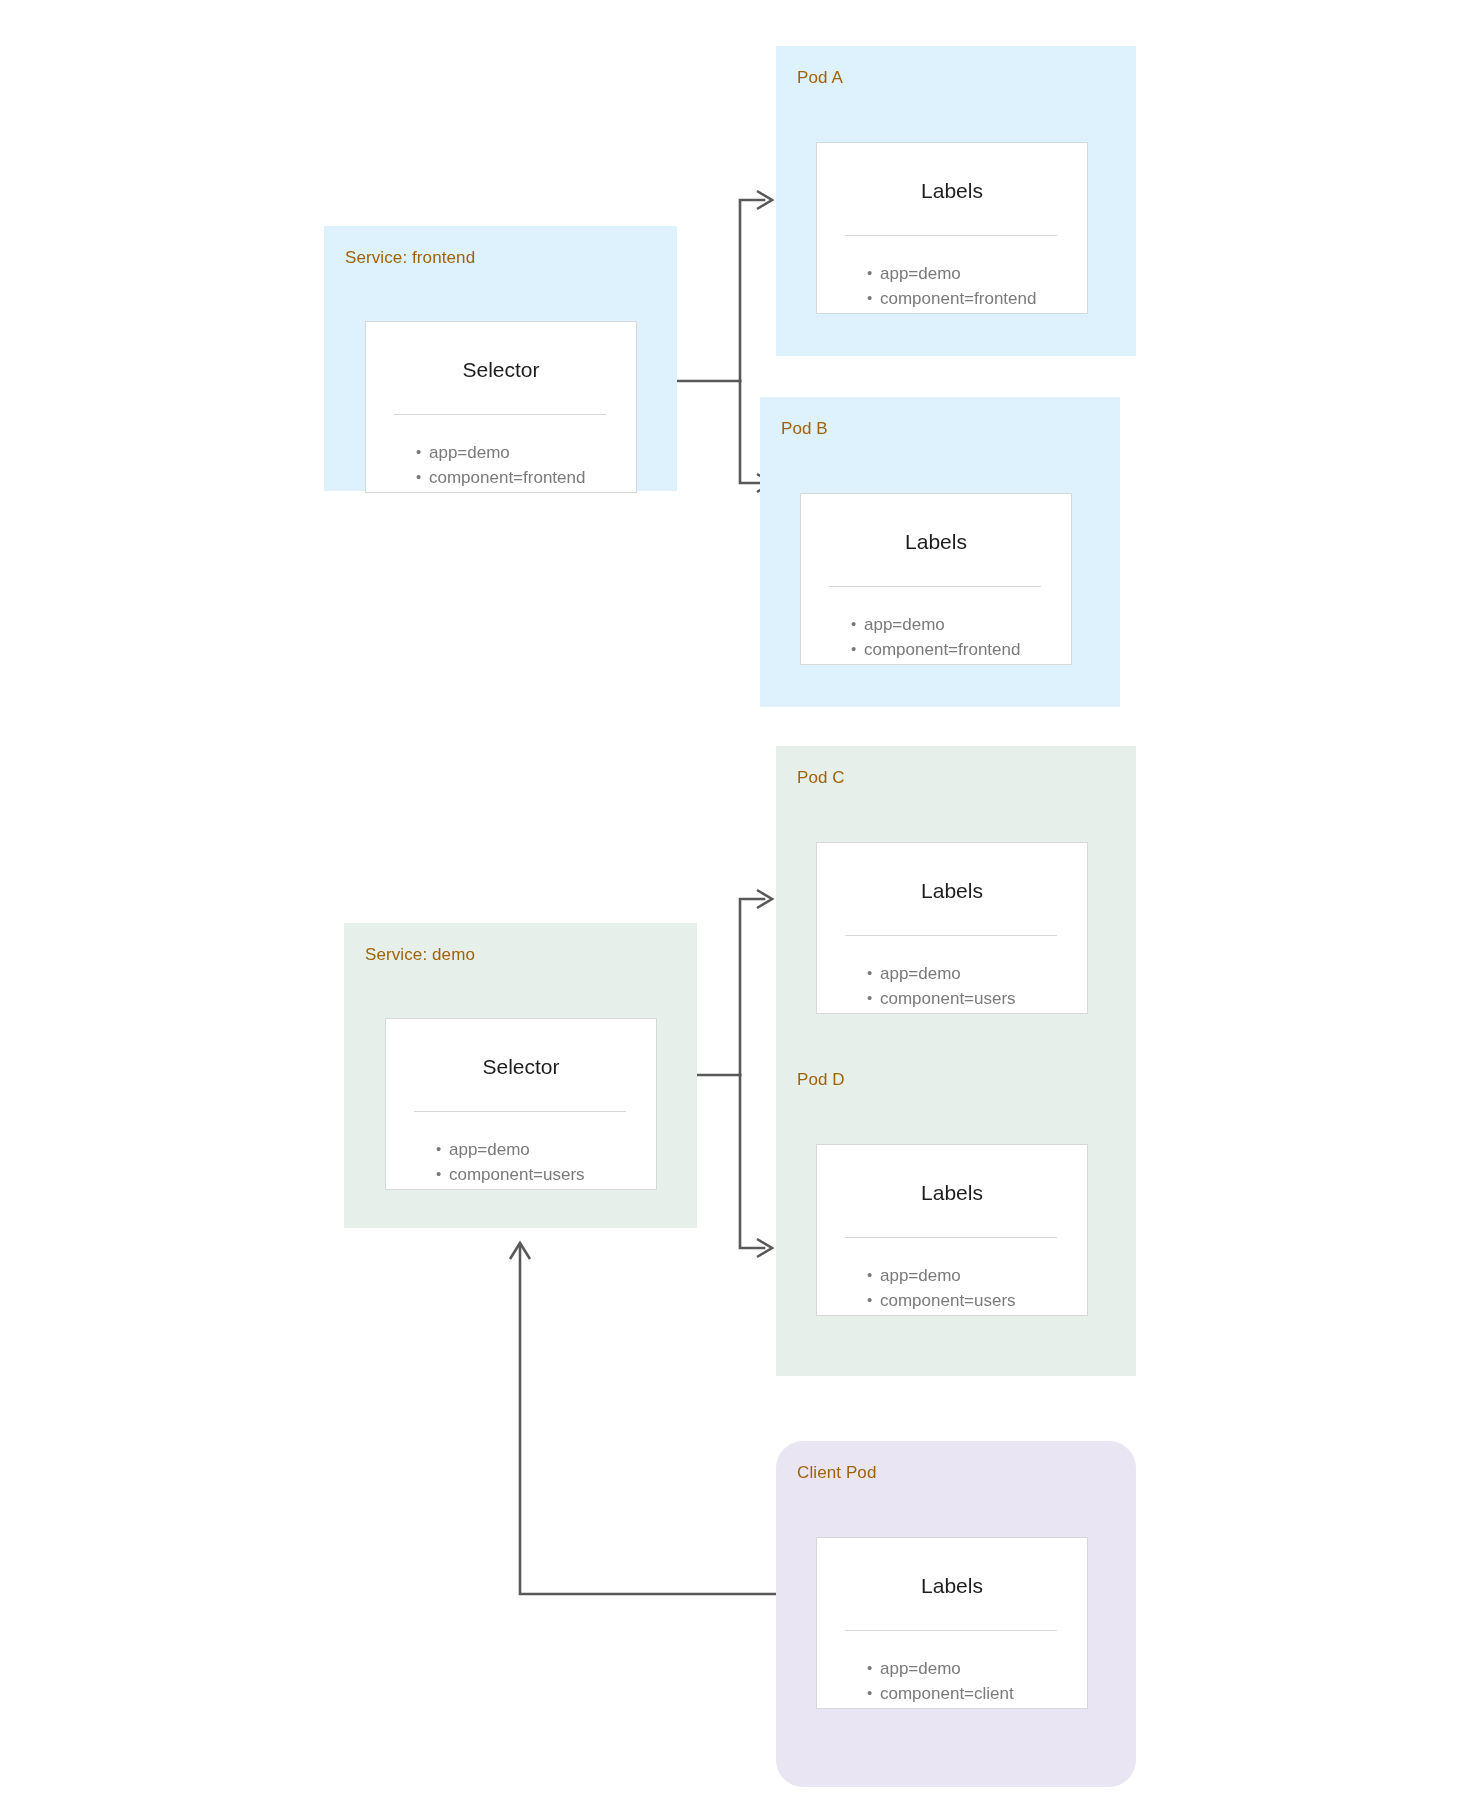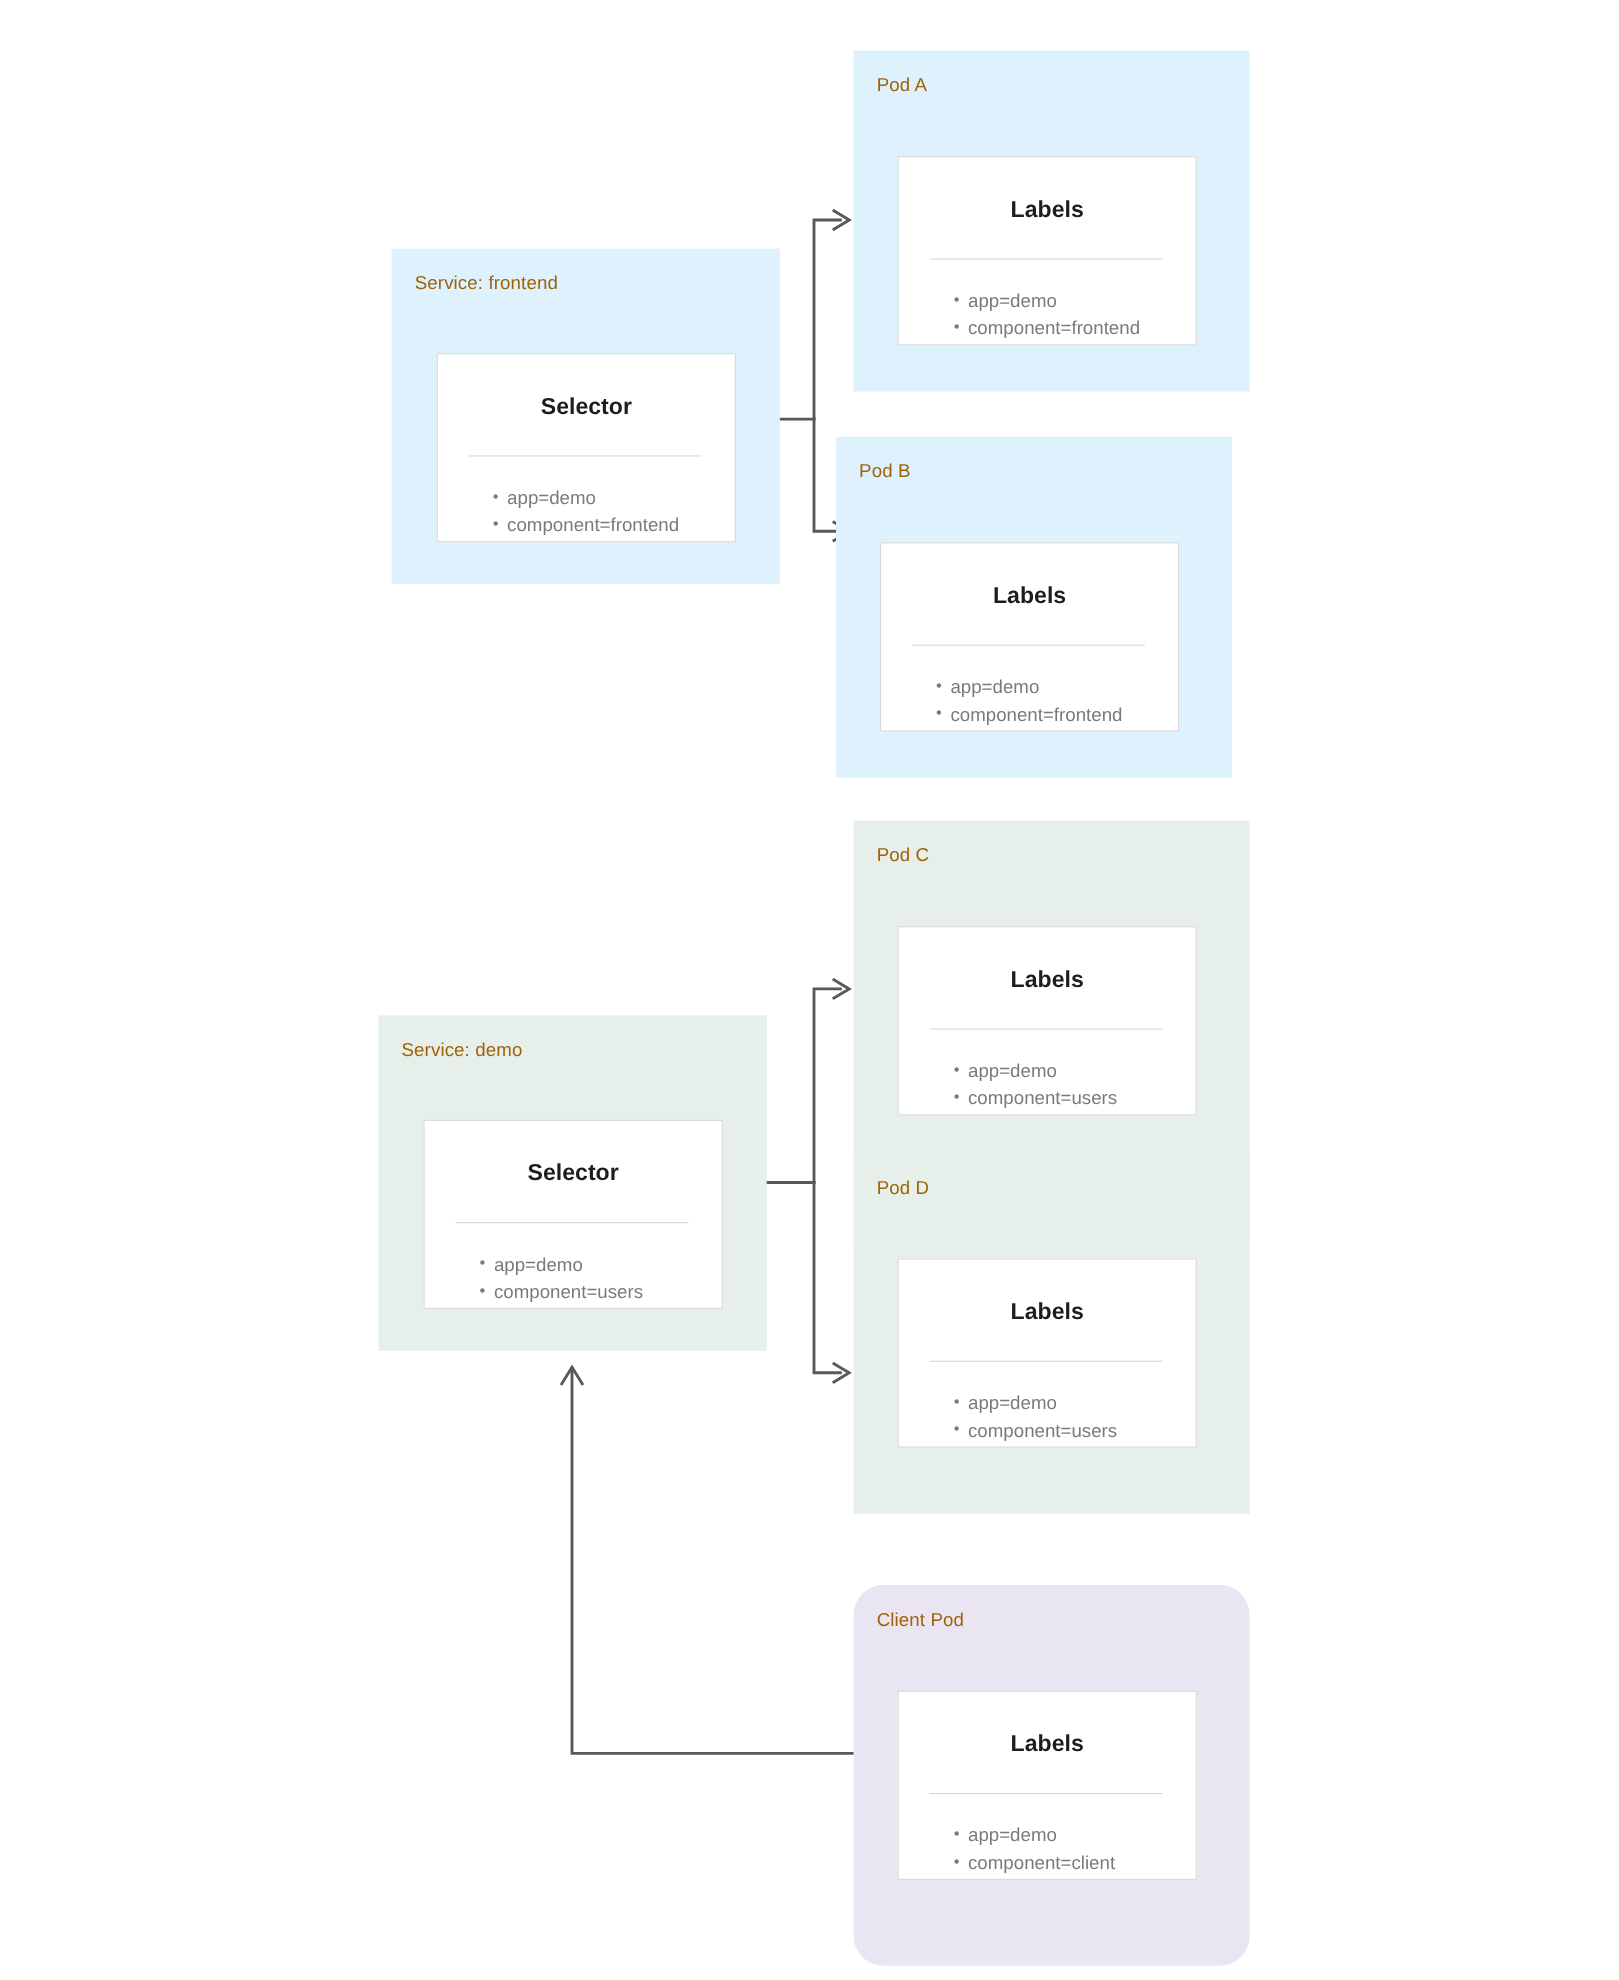--- a/index.html
+++ b/index.html
@@ -42,21 +42,20 @@
     box-sizing: border-box;
   }
   .card-title {
     position: absolute;
     left: 0;
     right: 0;
     text-align: center;
     font-size: 21px;
     color: #1d1d1d;
     white-space: nowrap;
-    font-weight: bold;
   }
   .card-rule {
     position: absolute;
     height: 1px;
     background: #d8d8d8;
   }
   .card-list {
     position: absolute;
     margin: 12px;
     padding: 0 0 0 21px;
@@ -172,21 +171,21 @@
     <div class="card" style="left:40px; top:96px; width:272px; height:172px;">
       <div class="card-title" style="top:36px;">Labels</div>
       <div class="card-rule" style="left:28px; top:92px; width:212px;"></div>
       <ul class="card-list" style="left:30px; top:106px;">
         <li>app=demo</li>
         <li>component=client</li>
       </ul>
     </div>
   </div>
 
-  <div class="panel" style="left:356px; top:226px; width:353px; height:305px; background:#ddf2fc;">
+  <div class="panel" style="left:324px; top:226px; width:353px; height:265px; background:#ddf2fc;">
     <div class="panel-title">Service: frontend</div>
     <div class="card" style="left:41px; top:95px; width:272px; height:172px;">
       <div class="card-title" style="top:36px;">Selector</div>
       <div class="card-rule" style="left:28px; top:92px; width:212px;"></div>
       <ul class="card-list" style="left:30px; top:106px;">
         <li>app=demo</li>
         <li>component=frontend</li>
       </ul>
     </div>
   </div>

